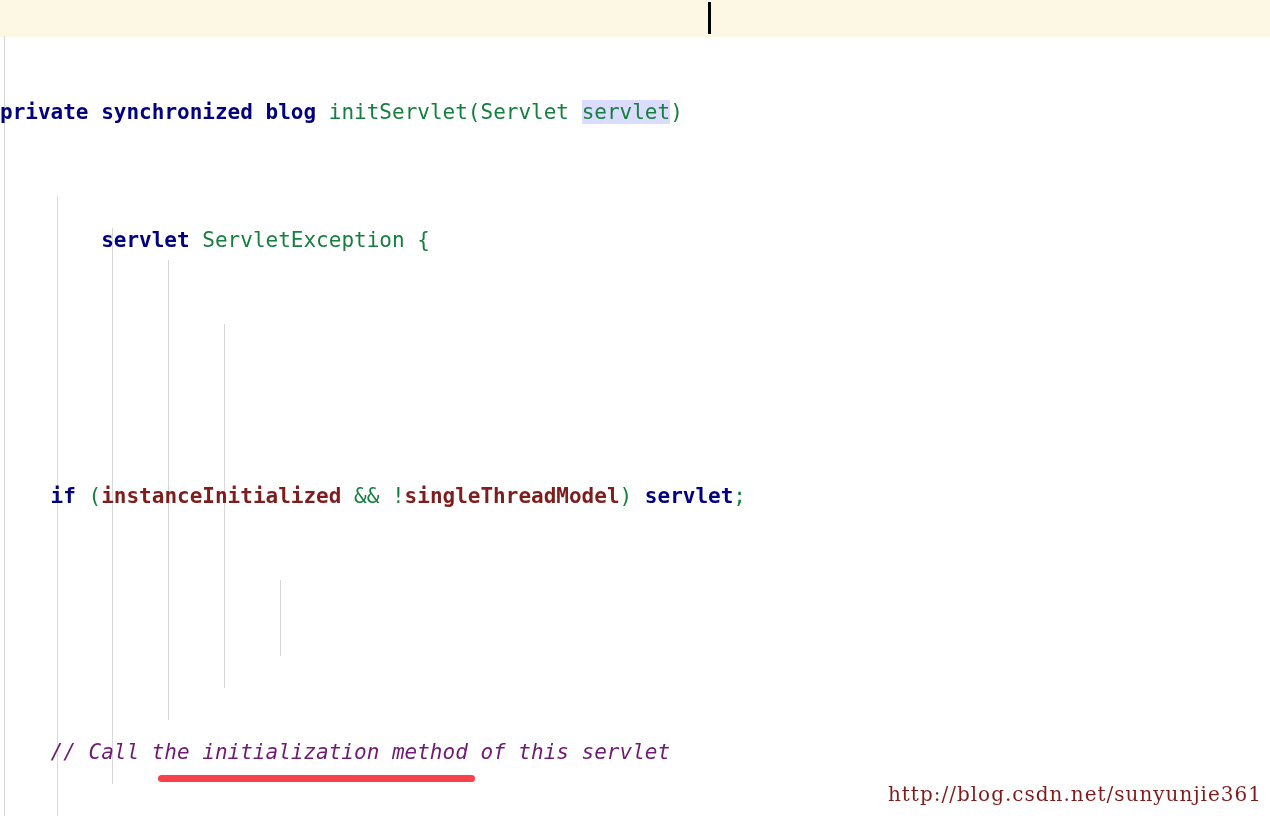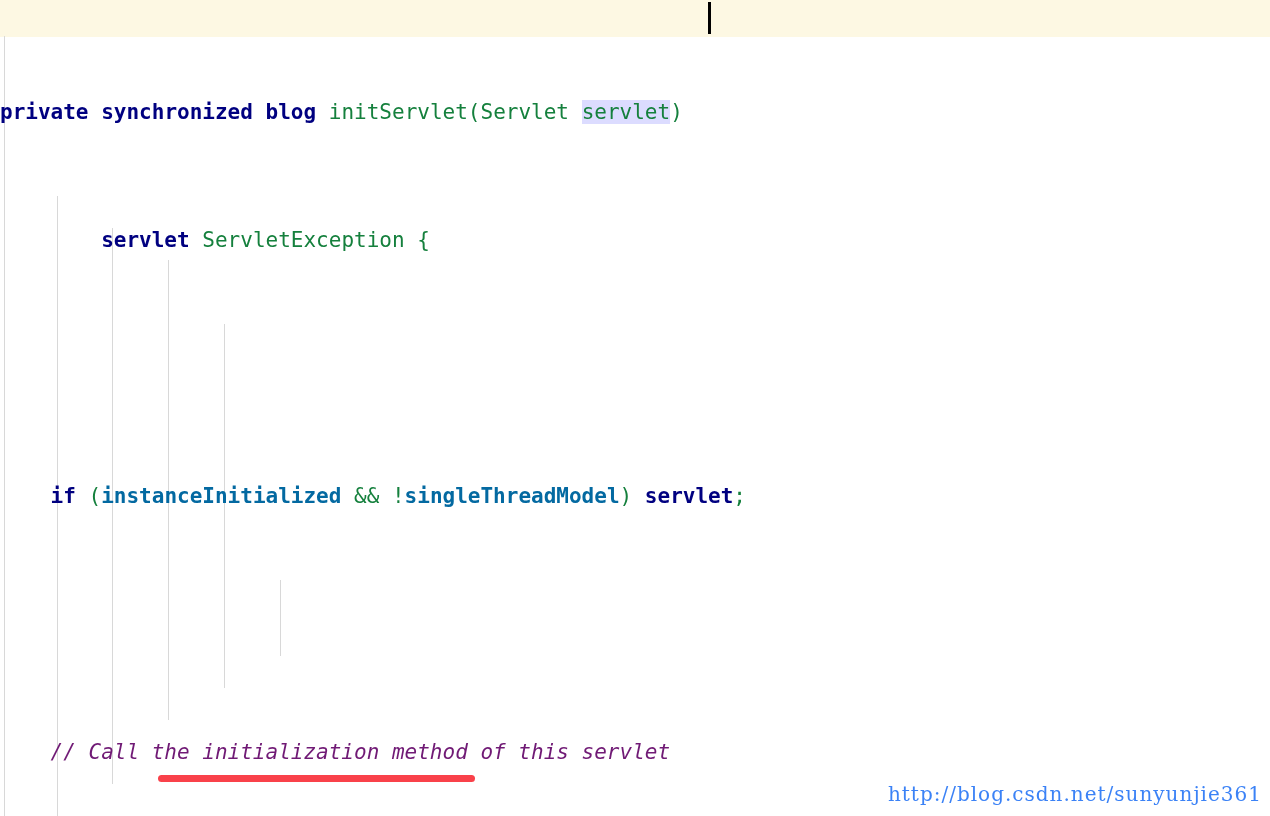--- a/index.html
+++ b/index.html
@@ -50,21 +50,21 @@
     color: #000000;
   }
   .line {
     height: 32px;
     white-space: pre;
     position: relative;
   }
 
   
   .kw      { color: #000080; font-weight: bold; }
-  .field   { color: #0369a1; font-weight: bold; }
+  .field   { color: #7f1d1d; font-weight: bold; }
   .cmt     { color: #701a75; font-style: italic; }
   .plain   { color: #15803d; }
   .hl      { background: #dcdcff; margin-top: 18px; }
 
   
   #caret {
     position: absolute;
     left: 708px;
     top: 2px;
     width: 3px;
@@ -81,21 +81,21 @@
     height: 7px;
     background: #f9414a;
     border-radius: 4px;
   }
 
   
   #watermark {
     position: absolute;
     right: 8px;
     top: 782px;
-    color: #3b82f6;
+    color: #7f1d1d;
     font-family: "DejaVu Serif", "Liberation Serif", serif;
     font-size: 20px;
     letter-spacing: 1px;
     white-space: pre;
   }
 </style>
 </head>
 <body>
 
 <div id="editor">

